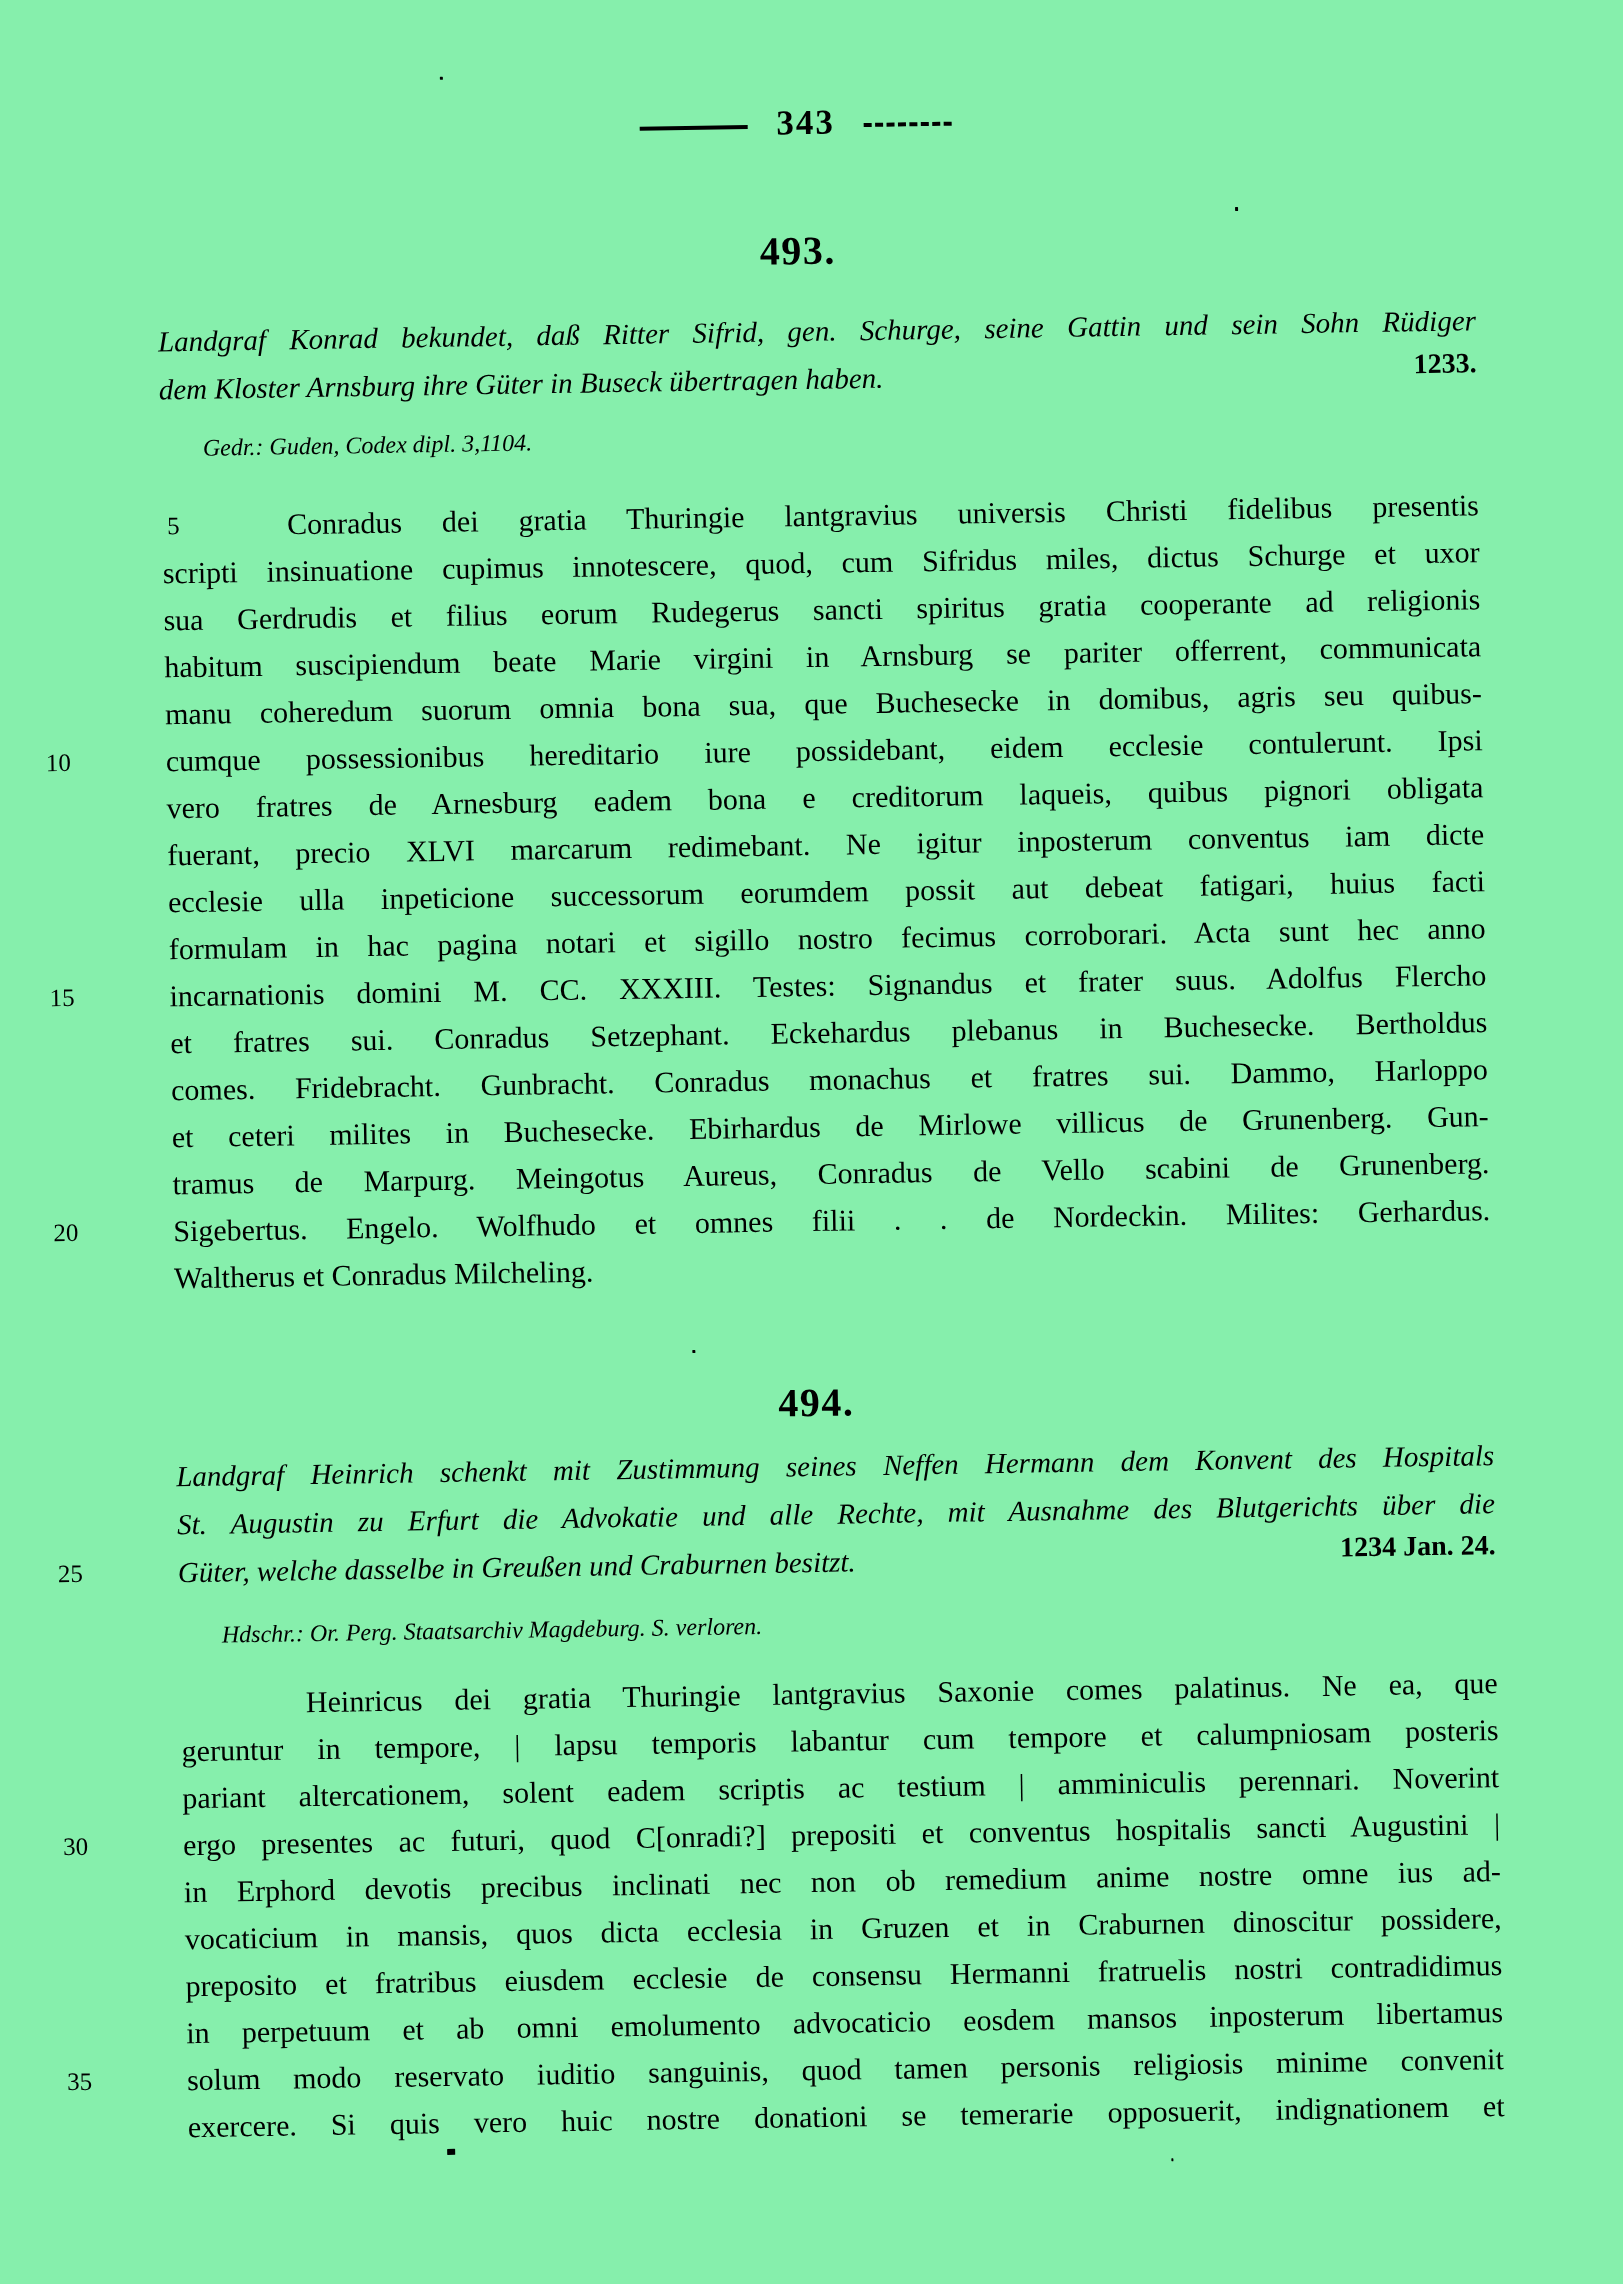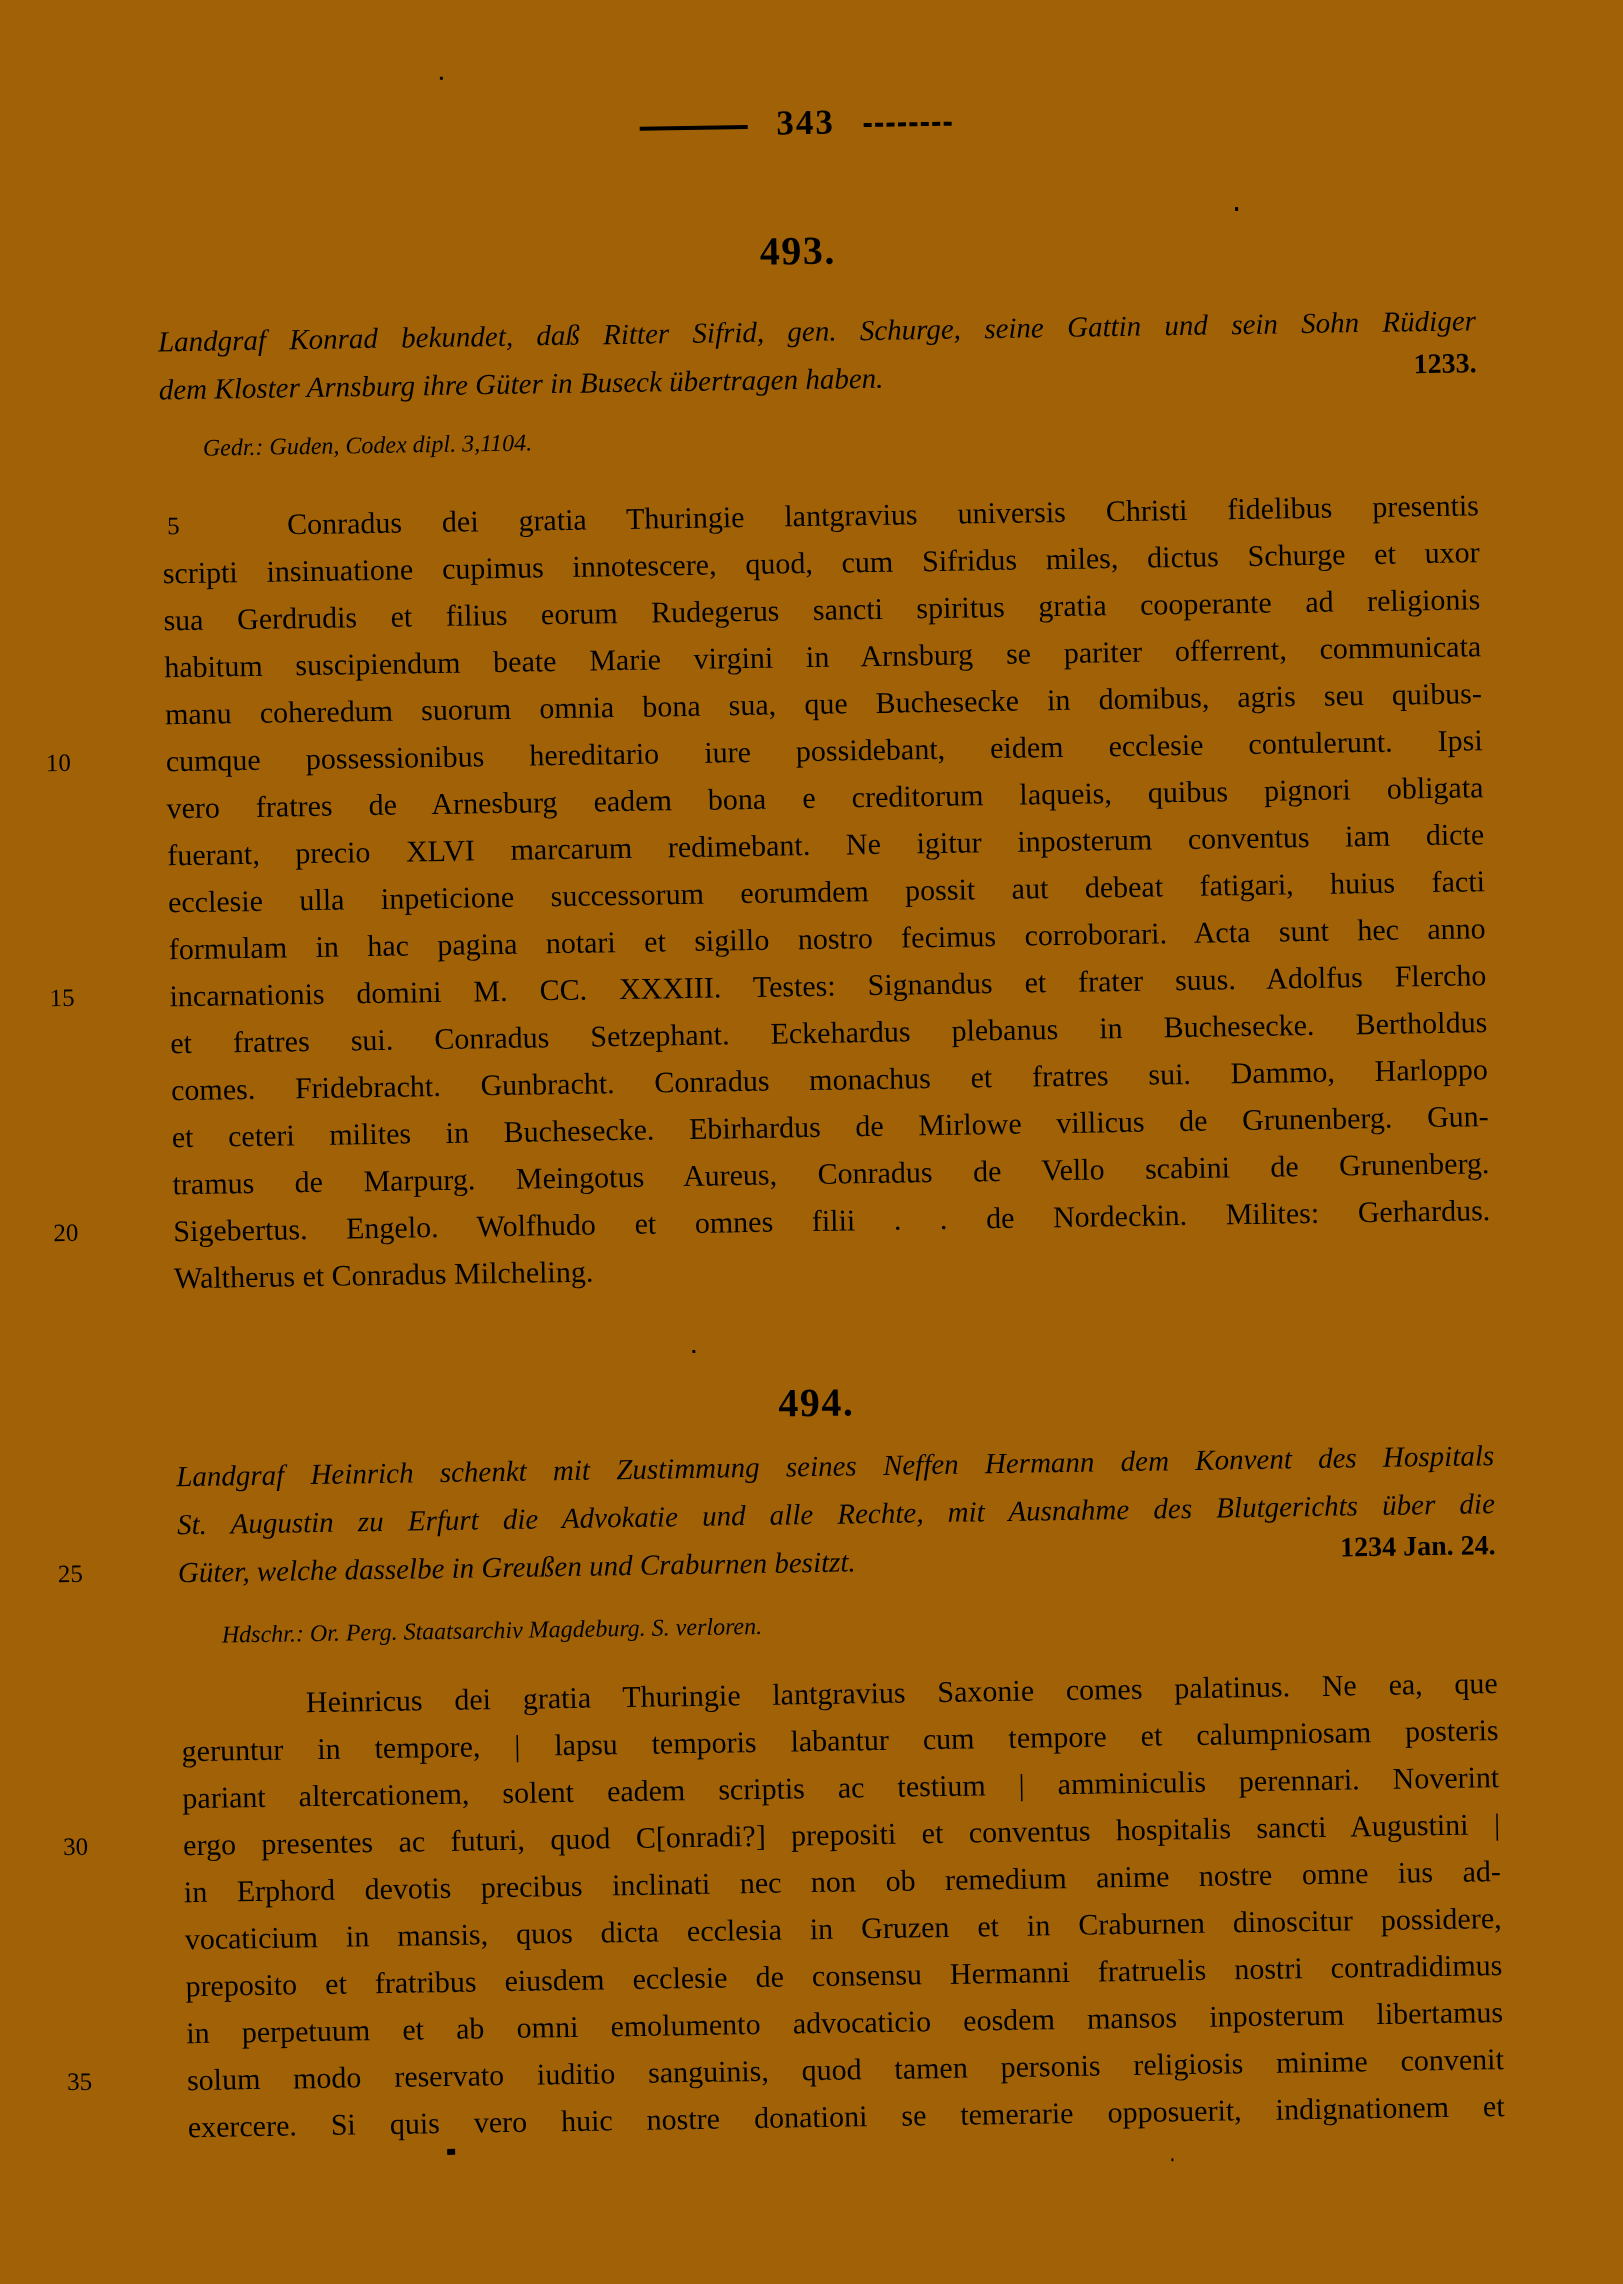--- a/index.html
+++ b/index.html
@@ -1,21 +1,21 @@
 <!DOCTYPE html>
 <html style="font-size:8px"><head>
 <meta charset="utf-8">
 <style>
   html,body{margin:0;padding:0;}
   body{
     width:1624px;height:2284px;background:#ffffff;color:#000;
     font-family:"Liberation Serif","DejaVu Serif",serif;
     overflow:hidden;position:relative;
   }
-  .sheet{position:absolute;inset:0;background:#a16207;}
+  .sheet{position:absolute;inset:0;background:#86efac;}
   .content{position:absolute;inset:0;transform:rotate(-0.92deg);transform-origin:50% 50%;}
 
   
   .pageno-row{position:absolute;top:103px;left:0;width:100%;
     display:flex;justify-content:center;align-items:flex-start;gap:29px;
     font-size:35px;font-weight:bold;letter-spacing:2px;}
   .rule{display:inline-block;margin-top:21px;}
   .rule-solid{width:108px;height:4px;background:#000;}
   .rule-dashed{width:88px;height:0;border-top:4px dashed #000;}
 

